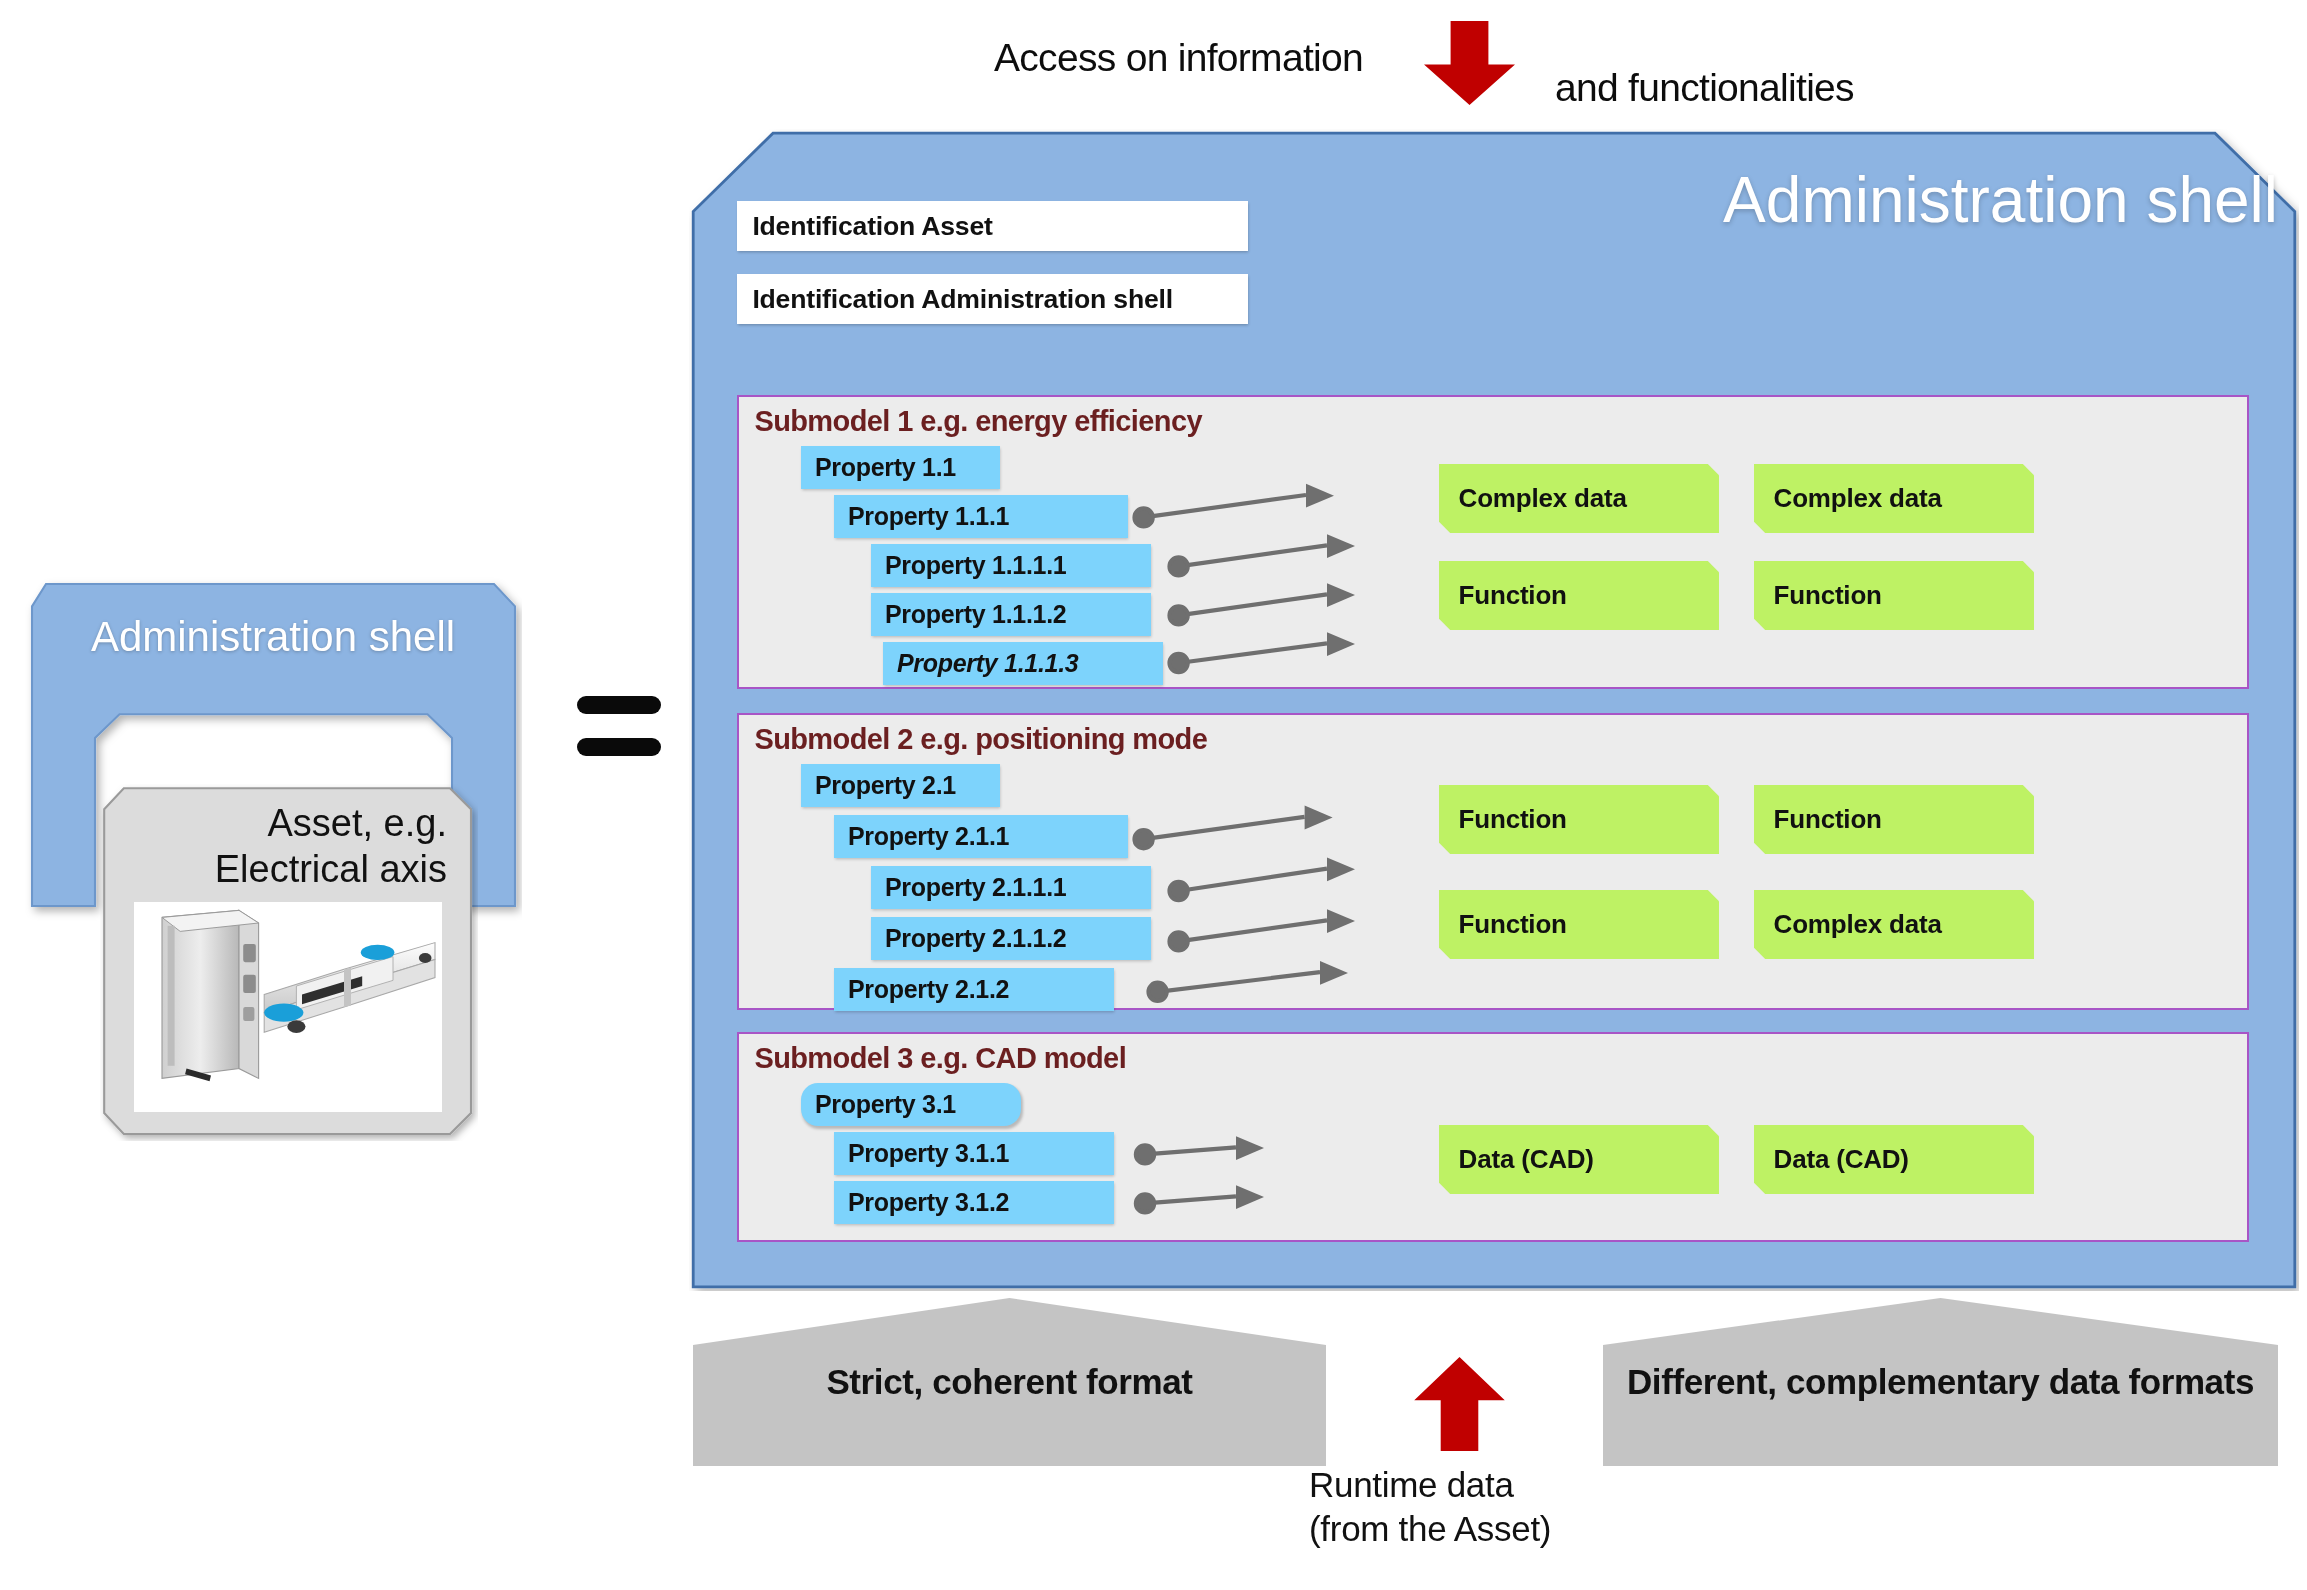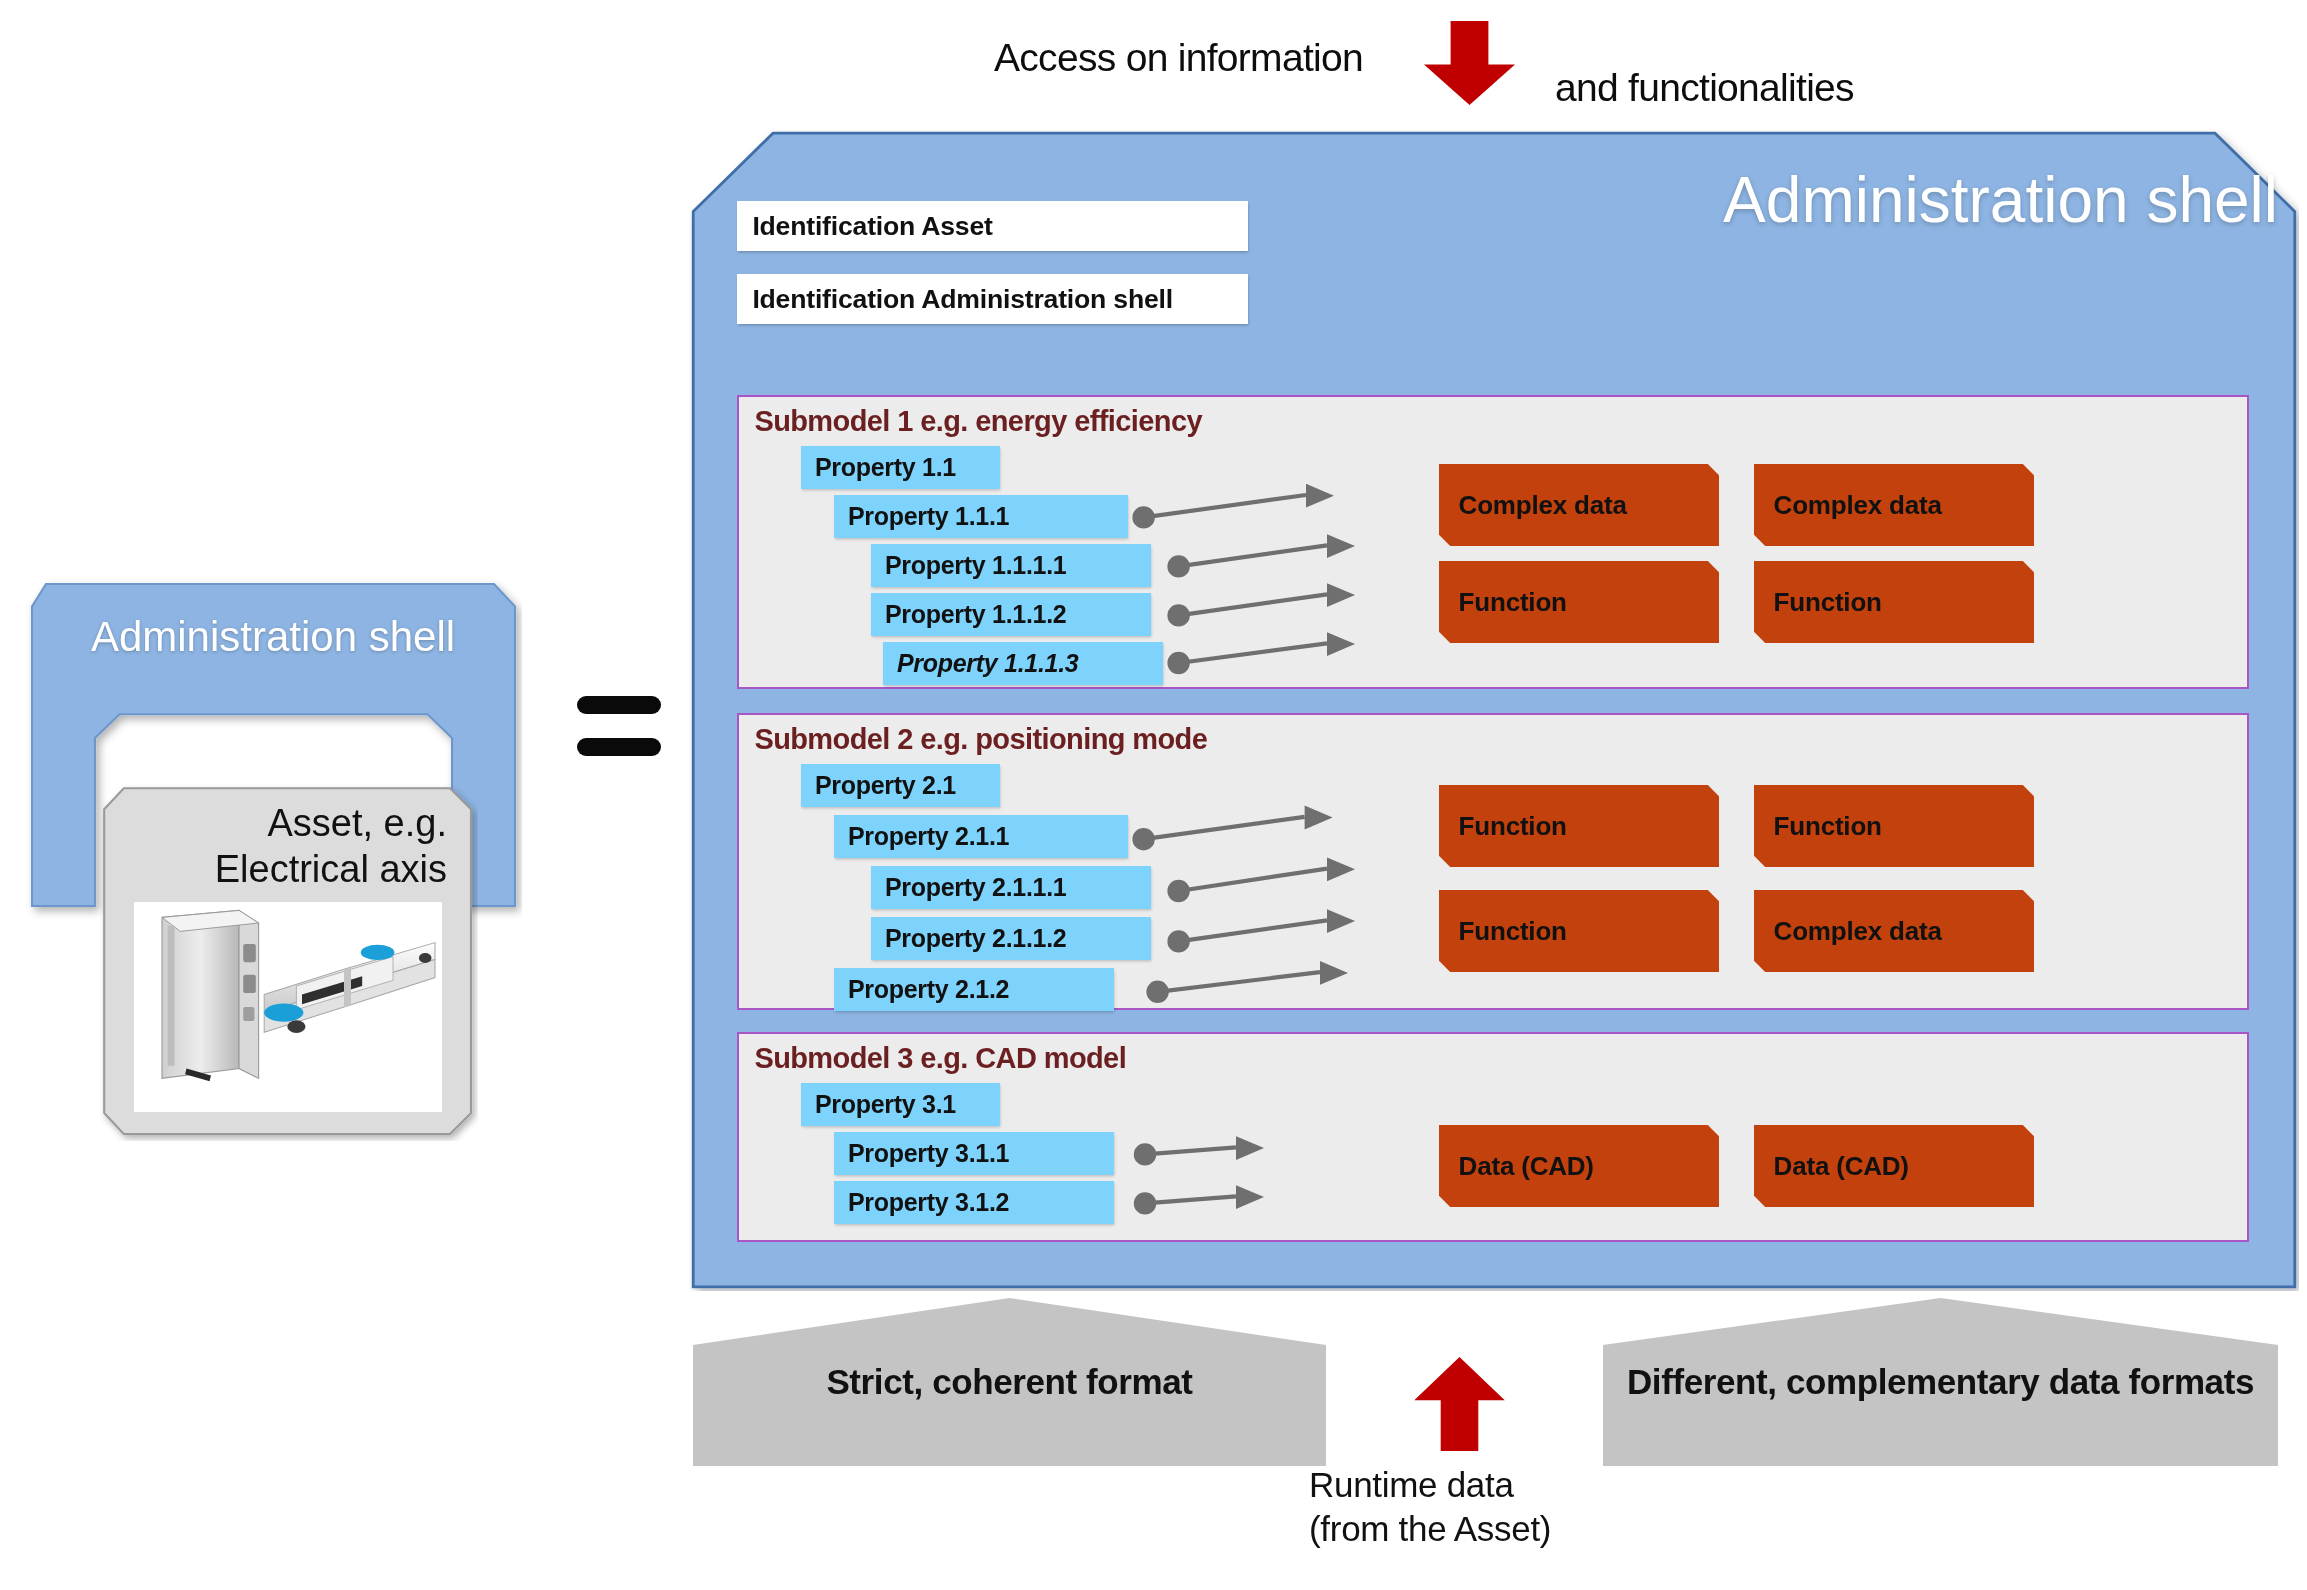--- a/index.html
+++ b/index.html
@@ -53,21 +53,21 @@
   #submodel-1{top:266px;height:294px;}
   #submodel-2{top:584px;height:297px;}
   #submodel-3{top:903px;height:210px;}
   .sm-title{position:absolute;left:15.4px;top:8.4px;font-size:29px;font-weight:bold;
       color:#6b1f20;letter-spacing:-0.6px;white-space:nowrap;}
 
   .prop{position:absolute;background:#7dd3fc;height:43px;
       box-shadow:1.4px 2.1px 2.8px rgba(0,0,0,.22);display:flex;align-items:center;}
   .prop span{font-size:25px;font-weight:bold;color:#111;padding-left:14px;letter-spacing:-0.3px;}
 
-  .dbox{position:absolute;height:82px;background:#c2410c;
+  .dbox{position:absolute;height:69px;background:#bef264;
       display:flex;align-items:center;
       clip-path:polygon(0 0, calc(100% - 11.2px) 0, 100% 11.2px, 100% 100%, 11.2px 100%, 0 calc(100% - 11.2px));
       filter:drop-shadow(2.1px 2.8px 2.8px rgba(0,0,0,.28));}
   .dbox span{font-size:26px;font-weight:bold;color:#111;padding-left:19.6px;letter-spacing:-0.2px;}
 
   .conn{position:absolute;}
 
   
   .banner{position:absolute;height:168px;}
   .banner-shape{position:absolute;left:0;top:0;width:100%;height:100%;
@@ -279,21 +279,21 @@
       <span>Function</span>
       </div>
     <div class="dbox" style="left:1015px;top:175px;width:280px;">
       <span>Complex data</span>
       </div>
   </div>
 
   <div class="submodel" id="submodel-3">
     <div class="sm-title">Submodel 3 e.g. CAD model</div>
 
-    <div class="prop" style="left:62px;top:49px;width:199px;">
+    <div class="prop" style="left:62px;top:49px;width:220px;border-radius:17px;">
       <span>Property 3.1</span>
       </div>
     <div class="prop" style="left:95px;top:98px;width:280px;">
       <span>Property 3.1.1</span>
       </div>
     <div class="prop" style="left:95px;top:147px;width:280px;">
       <span>Property 3.1.2</span>
       </div>
 
     <svg class="conn" style="left:392px;top:98px;width:224px;height:126px;" viewBox="0 0 320 180">

